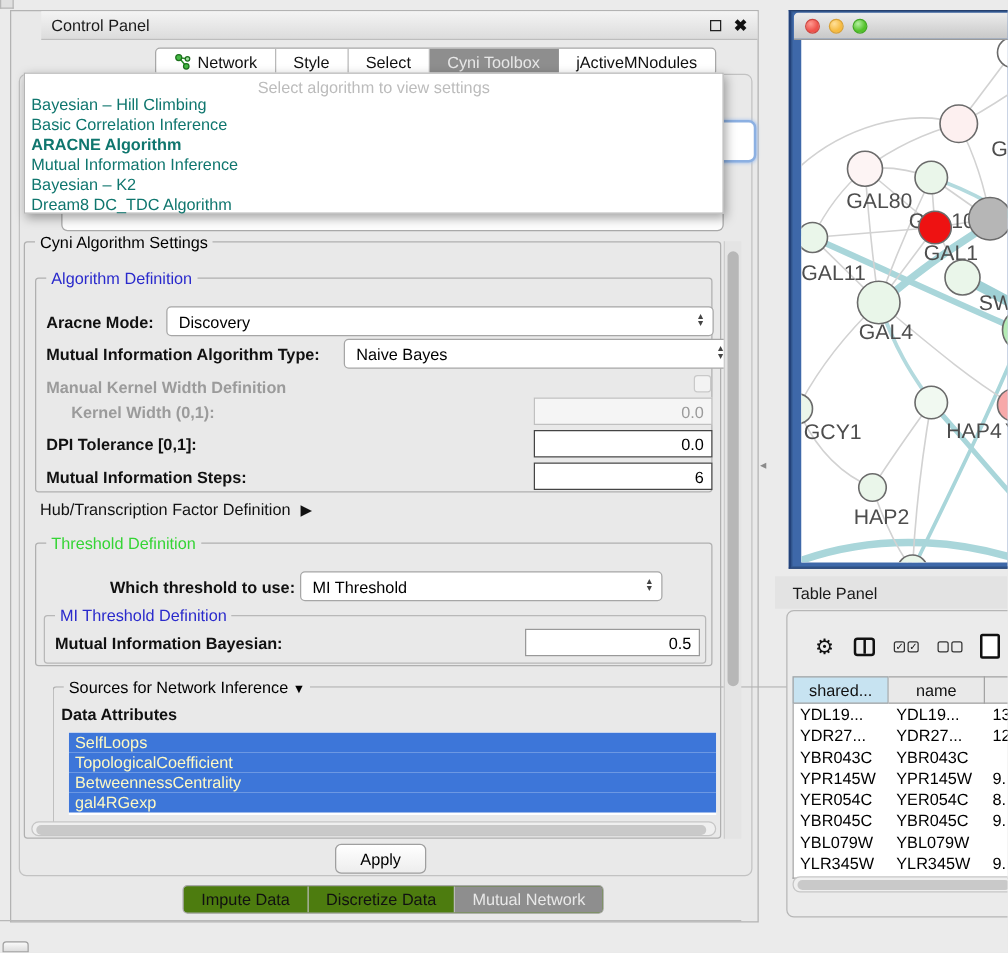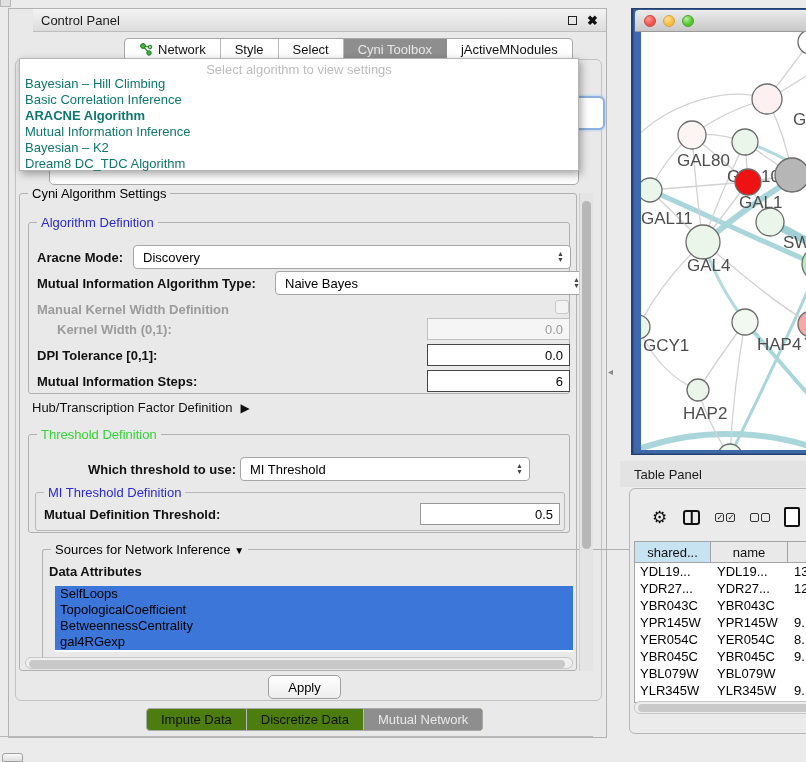--- a/index.html
+++ b/index.html
@@ -63,21 +63,21 @@
     display:flex; align-items:center; justify-content:flex-end; padding-right:6px; color:#000; }
   .tfield.disabled { border:1px solid #c0c0c0; background:#f5f5f5; color:#9b9b9b; }
   .tfield.soft { border:1px solid #999; }
 
   .checkbox { position:absolute; width:14px; height:14px; border:1px solid #c9c9c9; background:#f3f3f3; border-radius:3px; }
 
   .arrow-right { display:inline-block; margin-left:8px; color:#111; font-size:12px; }
 
   
   #attr-list { position:absolute; left:12px; top:36px; width:518px; height:66px; background:#fff; overflow:hidden; }
-  .attr-item { font-size:13px; line-height:16px; padding-left:5px; color:#000000; background:#3d76d9; white-space:nowrap; }
+  .attr-item { font-size:13px; line-height:16px; padding-left:5px; color:#fef9c3; background:#3d76d9; white-space:nowrap; }
   #attr-scroll { position:absolute; right:3px; top:44px; width:8px; height:46px; background:#cfcfcf; border-radius:4px; }
 
   
   .vscroll-track { position:absolute; background:#e4e4e4; border-left:1px solid #cdcdcd; }
   .vscroll-thumb { position:absolute; background:#b7b7b7; border-radius:5px; }
   .hscroll-track { position:absolute; background:#efefef; border:1px solid #c6c6c6; border-radius:6px; }
   .hscroll-thumb { position:absolute; background:#c9c9c9; border-radius:5px; }
 
   #apply-btn { left:259px; top:666px; width:73px; height:24px; background:linear-gradient(#ffffff,#ededed);
     border:1px solid #9f9f9f; border-radius:5px; font-size:13px; color:#000;
@@ -219,21 +219,21 @@
       <span class="legend green">Threshold Definition</span>
 
       <label class="b" style="left:59px; top:27px;">Which threshold to use:</label>
       <div class="combo" style="left:211px; top:22px; width:290px;">
         <span>MI Threshold</span>
         <span class="stepper">▲<br>▼</span>
       </div>
 
       <div class="groupbox" style="left:6px; top:57px; width:530px; height:39px; border-color:#b8b8b8;">
         <span class="legend blue">MI Threshold Definition</span>
-        <label class="b" style="left:8px; top:14px;">Mutual Definition Threshold:</label>
+        <label class="b" style="left:8px; top:14px;">Mutual Information Bayesian:</label>
         <div class="tfield soft" style="left:384px; top:10px; width:140px;">0.5</div>
       </div>
     </div>
 
     <div class="groupbox" style="left:22px; top:355px; width:640px; height:116px; border-bottom:none;">
       <span class="legend"><span>Sources for Network Inference</span> <span style="font-size:10px;">▼</span></span>
       <label class="b" style="left:6px; top:14px;">Data Attributes</label>
       <div id="attr-list">
           <div class="attr-item">SelfLoops</div>
           <div class="attr-item">TopologicalCoefficient</div>

